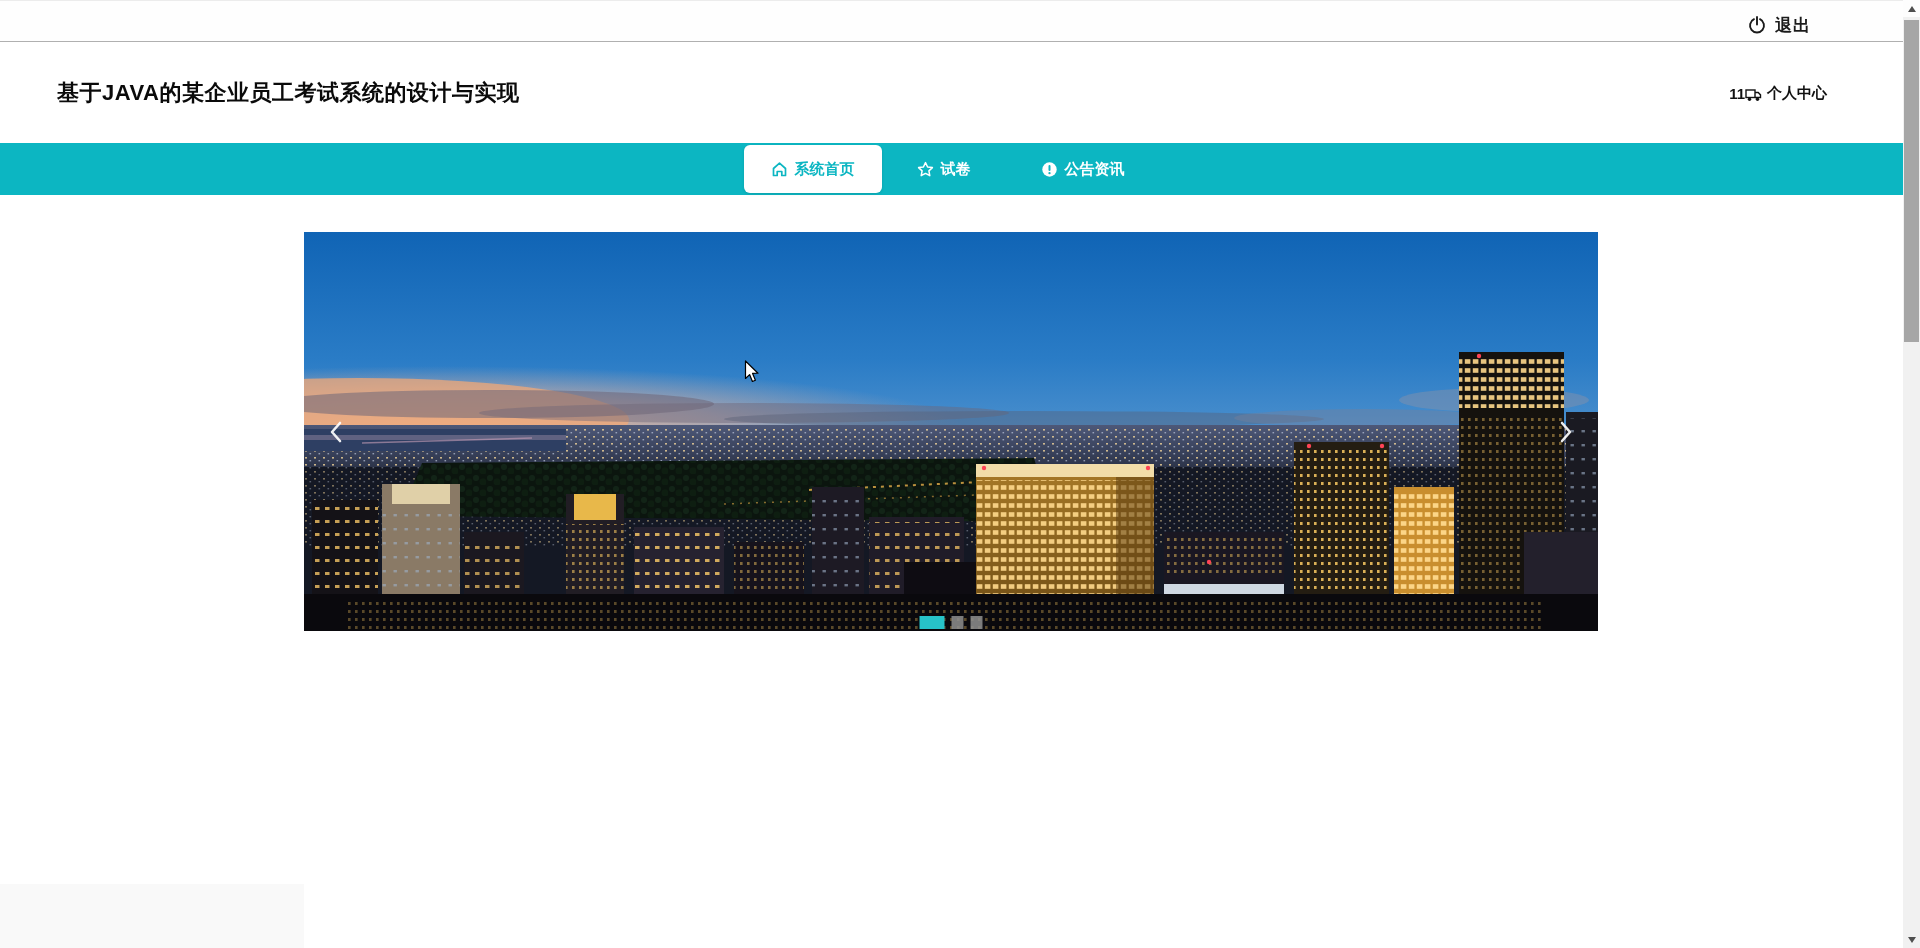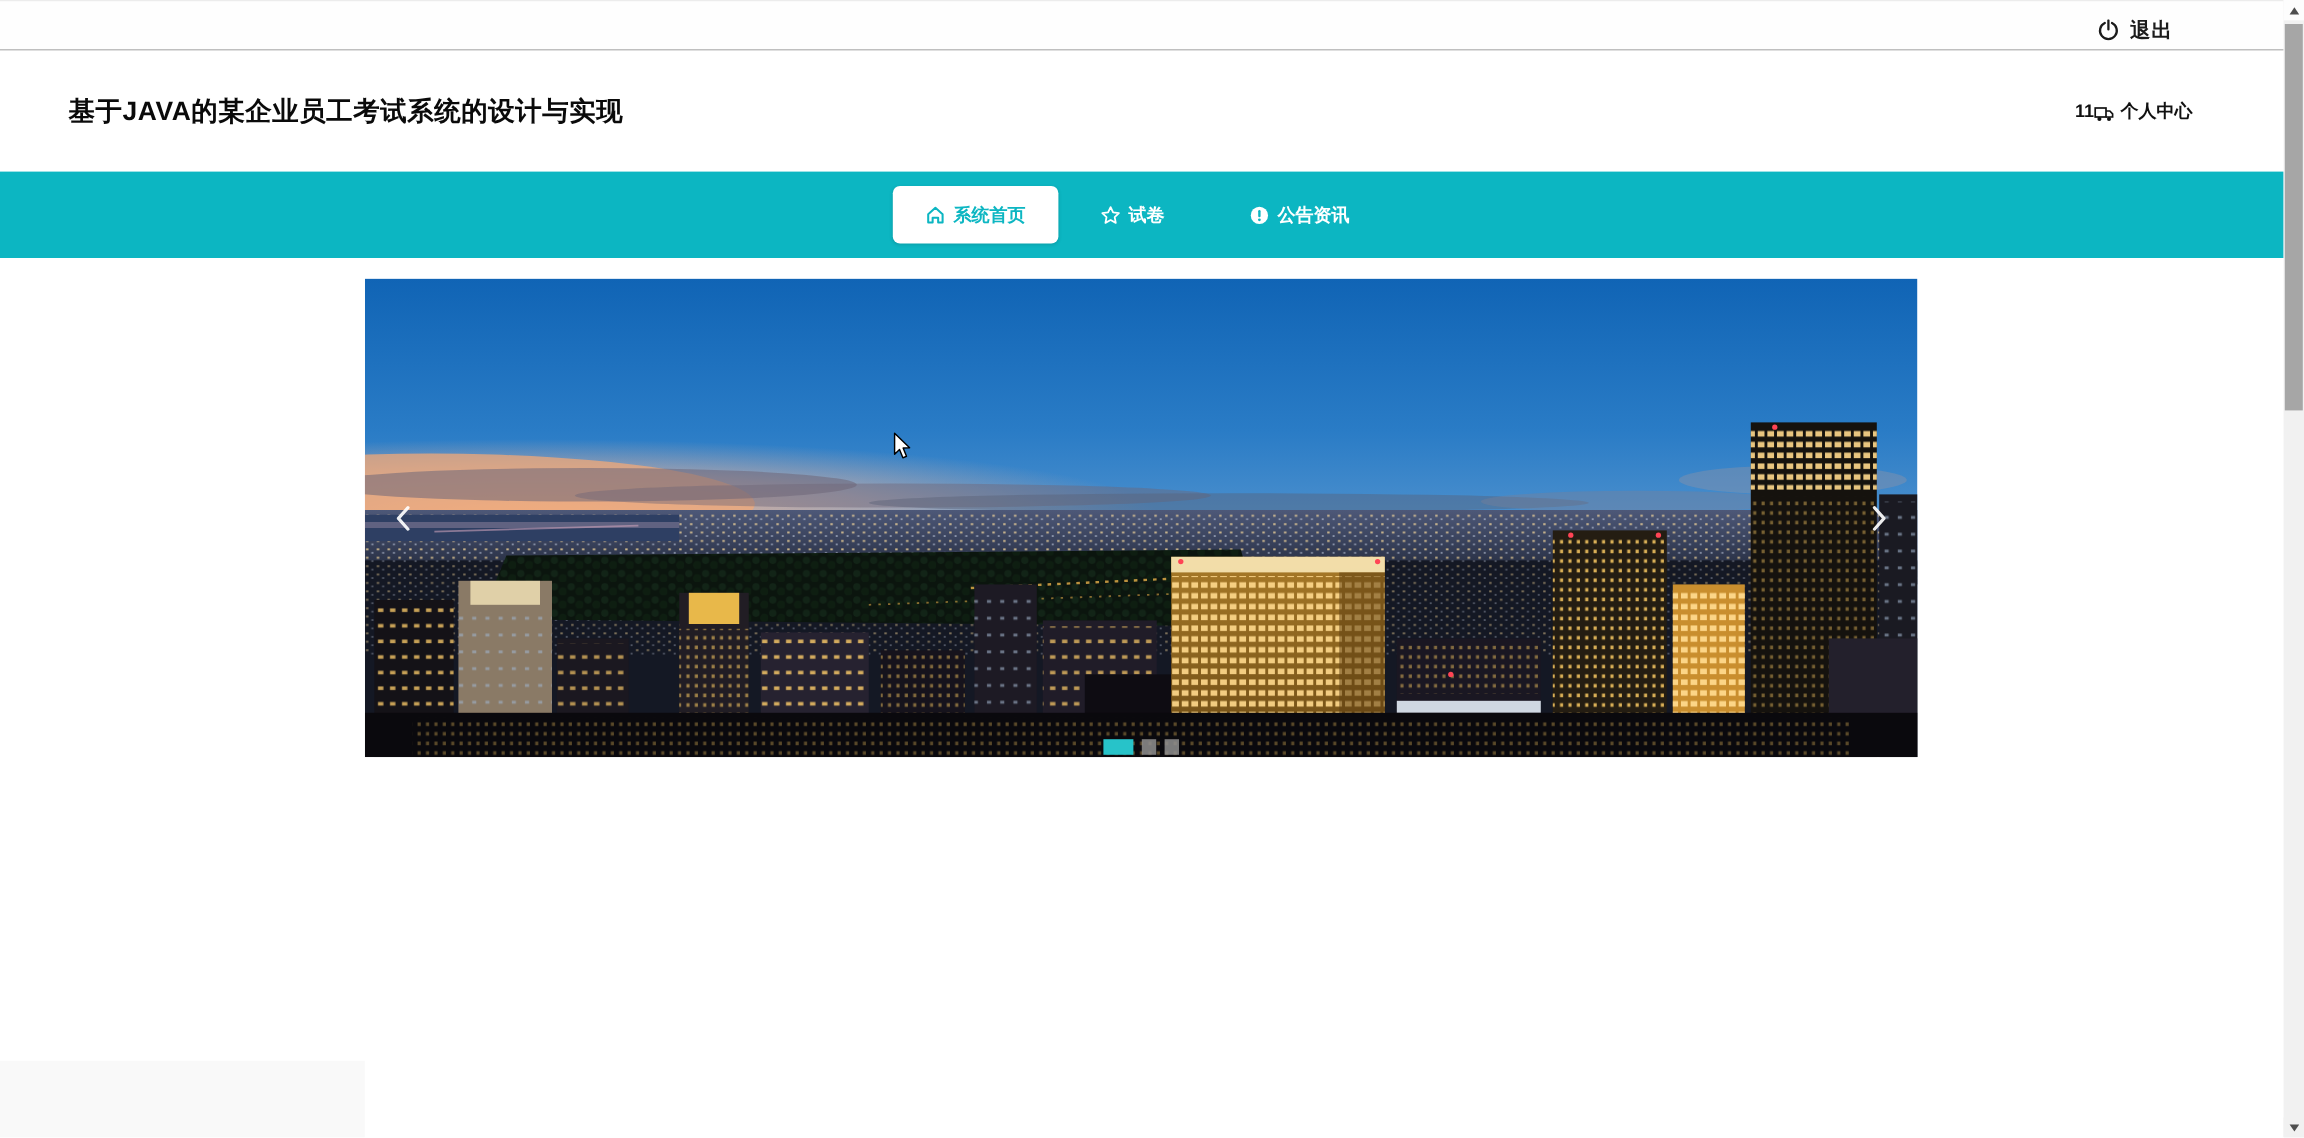--- a/index.html
+++ b/index.html
@@ -18,21 +18,21 @@
   .header { position:absolute; top:43px; left:0; right:17px; height:100px; background:#fff; }
   .title { position:absolute; left:57px; top:50%; transform:translateY(-50%);
            font-size:22px; font-weight:700; color:#0a0a0a; letter-spacing:0.5px;text-align:center; }
   .header-right { position:absolute; right:76px; top:50%; transform:translateY(-50%);
                   display:flex; align-items:center; }
   .badge-count { font-size:15px; font-weight:700; color:#111; }
   .profile { display:flex; align-items:flex-end; gap:5px; cursor:pointer; }
   .profile span { font-size:15px; font-weight:700; color:#111; }
 
   
-  .nav { position:absolute; top:143px; left:0; right:17px; height:72px;
+  .nav { position:absolute; top:143px; left:0; right:17px; height:52px;
          background:var(--accent,#0cb6c2); display:flex; align-items:center; justify-content:center; }
   .nav-item { display:flex; align-items:center; gap:7px; padding:0 35px; height:68px;
               color:#fff; font-size:15px; font-weight:600; cursor:pointer; white-space:nowrap; }
   .nav-item.active { background:#fff; color:var(--accent,#0cb6c2); height:48px;
                      border-radius:6px; padding:0 27px; box-shadow:0 1px 3px rgba(0,0,0,.12); }
   .nav-item svg { flex:0 0 auto; }
 
   
   .carousel { position:absolute; left:304px; top:232px; width:1294px; height:399px; overflow:hidden; }
   .carousel > svg.scene { display:block; width:1294px; height:399px; }

